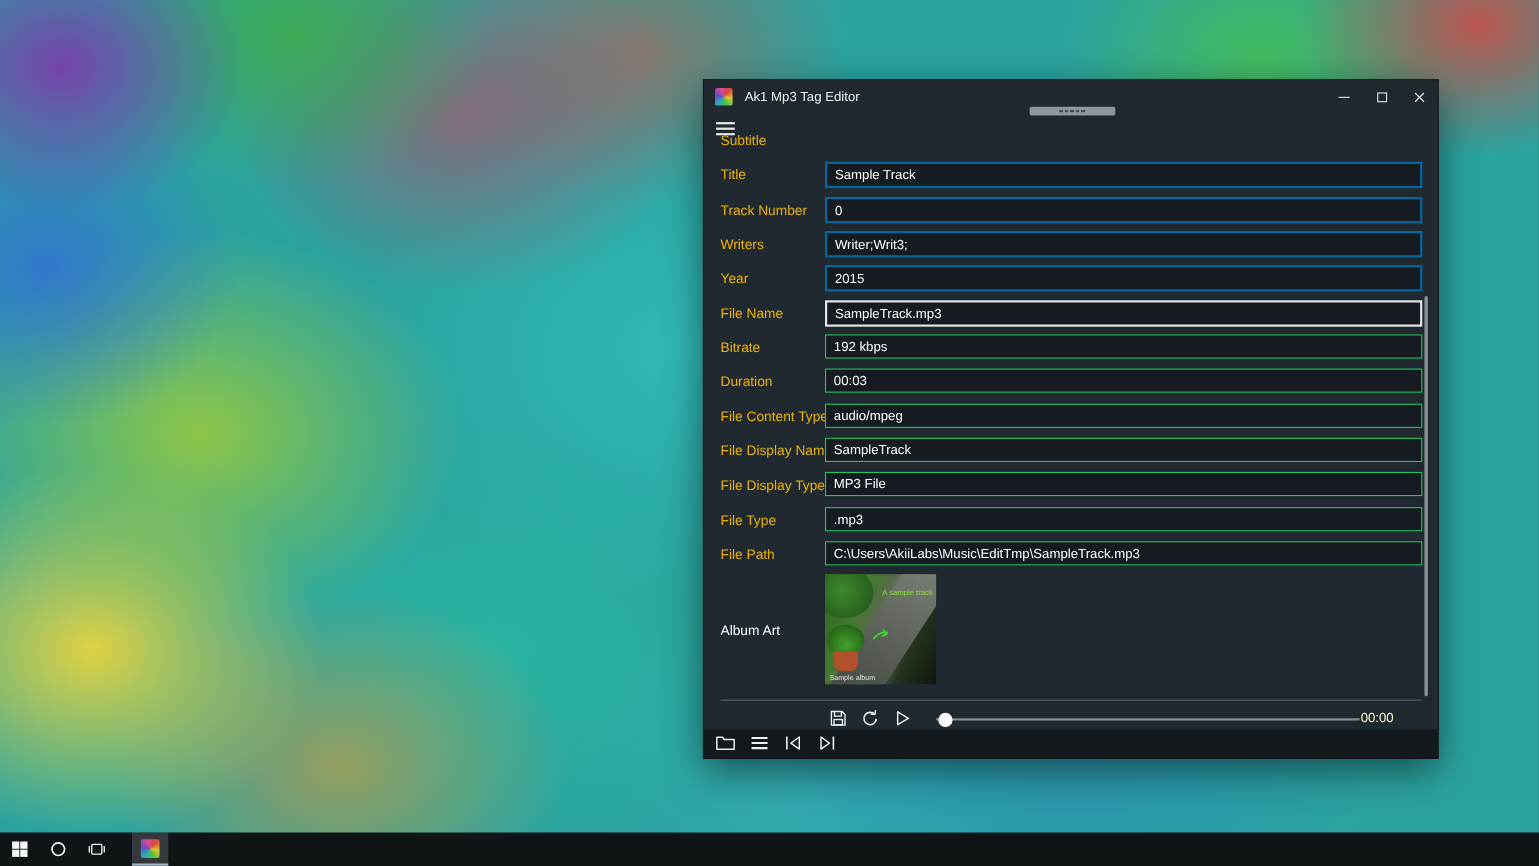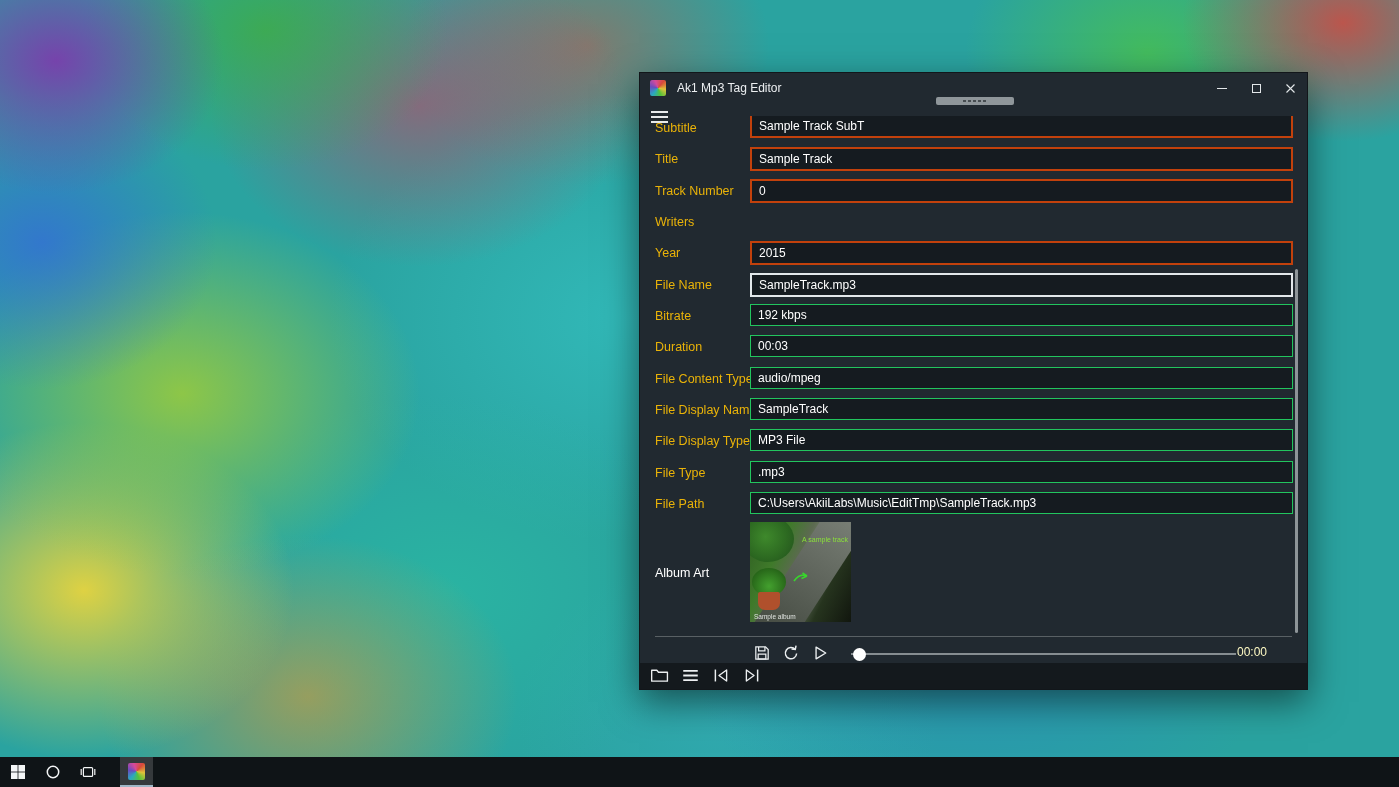--- a/index.html
+++ b/index.html
@@ -45,21 +45,21 @@
 
   .hamburger { position:absolute; left:11px; top:38px; width:17px; }
   .hamburger span { display:block; height:2px; background:#e8eaec; margin-bottom:3px; }
 
   
   .form-rows { position:absolute; left:0; top:43px; right:0; }
   .field-row { position:relative; height:31.33px; }
   .field-label { position:absolute; left:15px; top:1px; height:22px; line-height:22px;
     font-size:12.5px; color:#eab308; white-space:nowrap; }
   .field-input { position:absolute; left:110px; top:0; width:543px; height:24px;
-    background:#151b20; border:2px solid #c2410c; color:#fff; font-size:12px;
+    background:#151b20; border:2px solid #0369a1; color:#fff; font-size:12px;
     padding:0 7px; font-family:inherit; outline:none; }
   .field-row.readonly .field-input { border:1px solid #22c55e; height:22px; }
   .field-row.focused  .field-input { border-color:#e2e7ea; }
   .field-row.clipped  .field-input { border-top:none; height:22px; }
 
   .album-label { position:absolute; left:15px; top:492px; height:16px; line-height:16px; font-size:12.5px; }
   .album-art { position:absolute; left:110px; top:449px; width:101px; height:100px; overflow:hidden;
     background:linear-gradient(115deg,#2e5c22 0%,#3f7a2a 28%,#5c6a50 44%,#75806f 54%,#26341e 74%,#11160e 100%); }
   .album-path { position:absolute; left:38%; top:-30%; width:42%; height:170%;
     background:linear-gradient(#7d837a,#3f453c); transform:rotate(33deg); }
@@ -134,32 +134,32 @@
 
   <div class="hamburger">
     <span></span>
       <span></span>
       <span></span>
   </div>
 
   <div class="form-rows">
       <div class="field-row editable clipped">
         <div class="field-label">Subtitle</div>
-        <input type="text" class="field-input" value="Sample Track SubT" style="">
       </div>
       <div class="field-row editable">
         <div class="field-label">Title</div>
         <input type="text" class="field-input" value="Sample Track" style="">
       </div>
       <div class="field-row editable">
         <div class="field-label">Track Number</div>
         <input type="text" class="field-input" value="0" style="">
       </div>
       <div class="field-row editable">
         <div class="field-label">Writers</div>
+        <input type="text" class="field-input" value="Writer;Writ3;" style="">
       </div>
       <div class="field-row editable">
         <div class="field-label">Year</div>
         <input type="text" class="field-input" value="2015" style="">
       </div>
       <div class="field-row editable focused">
         <div class="field-label">File Name</div>
         <input type="text" class="field-input" value="SampleTrack.mp3" style="">
       </div>
       <div class="field-row readonly">

